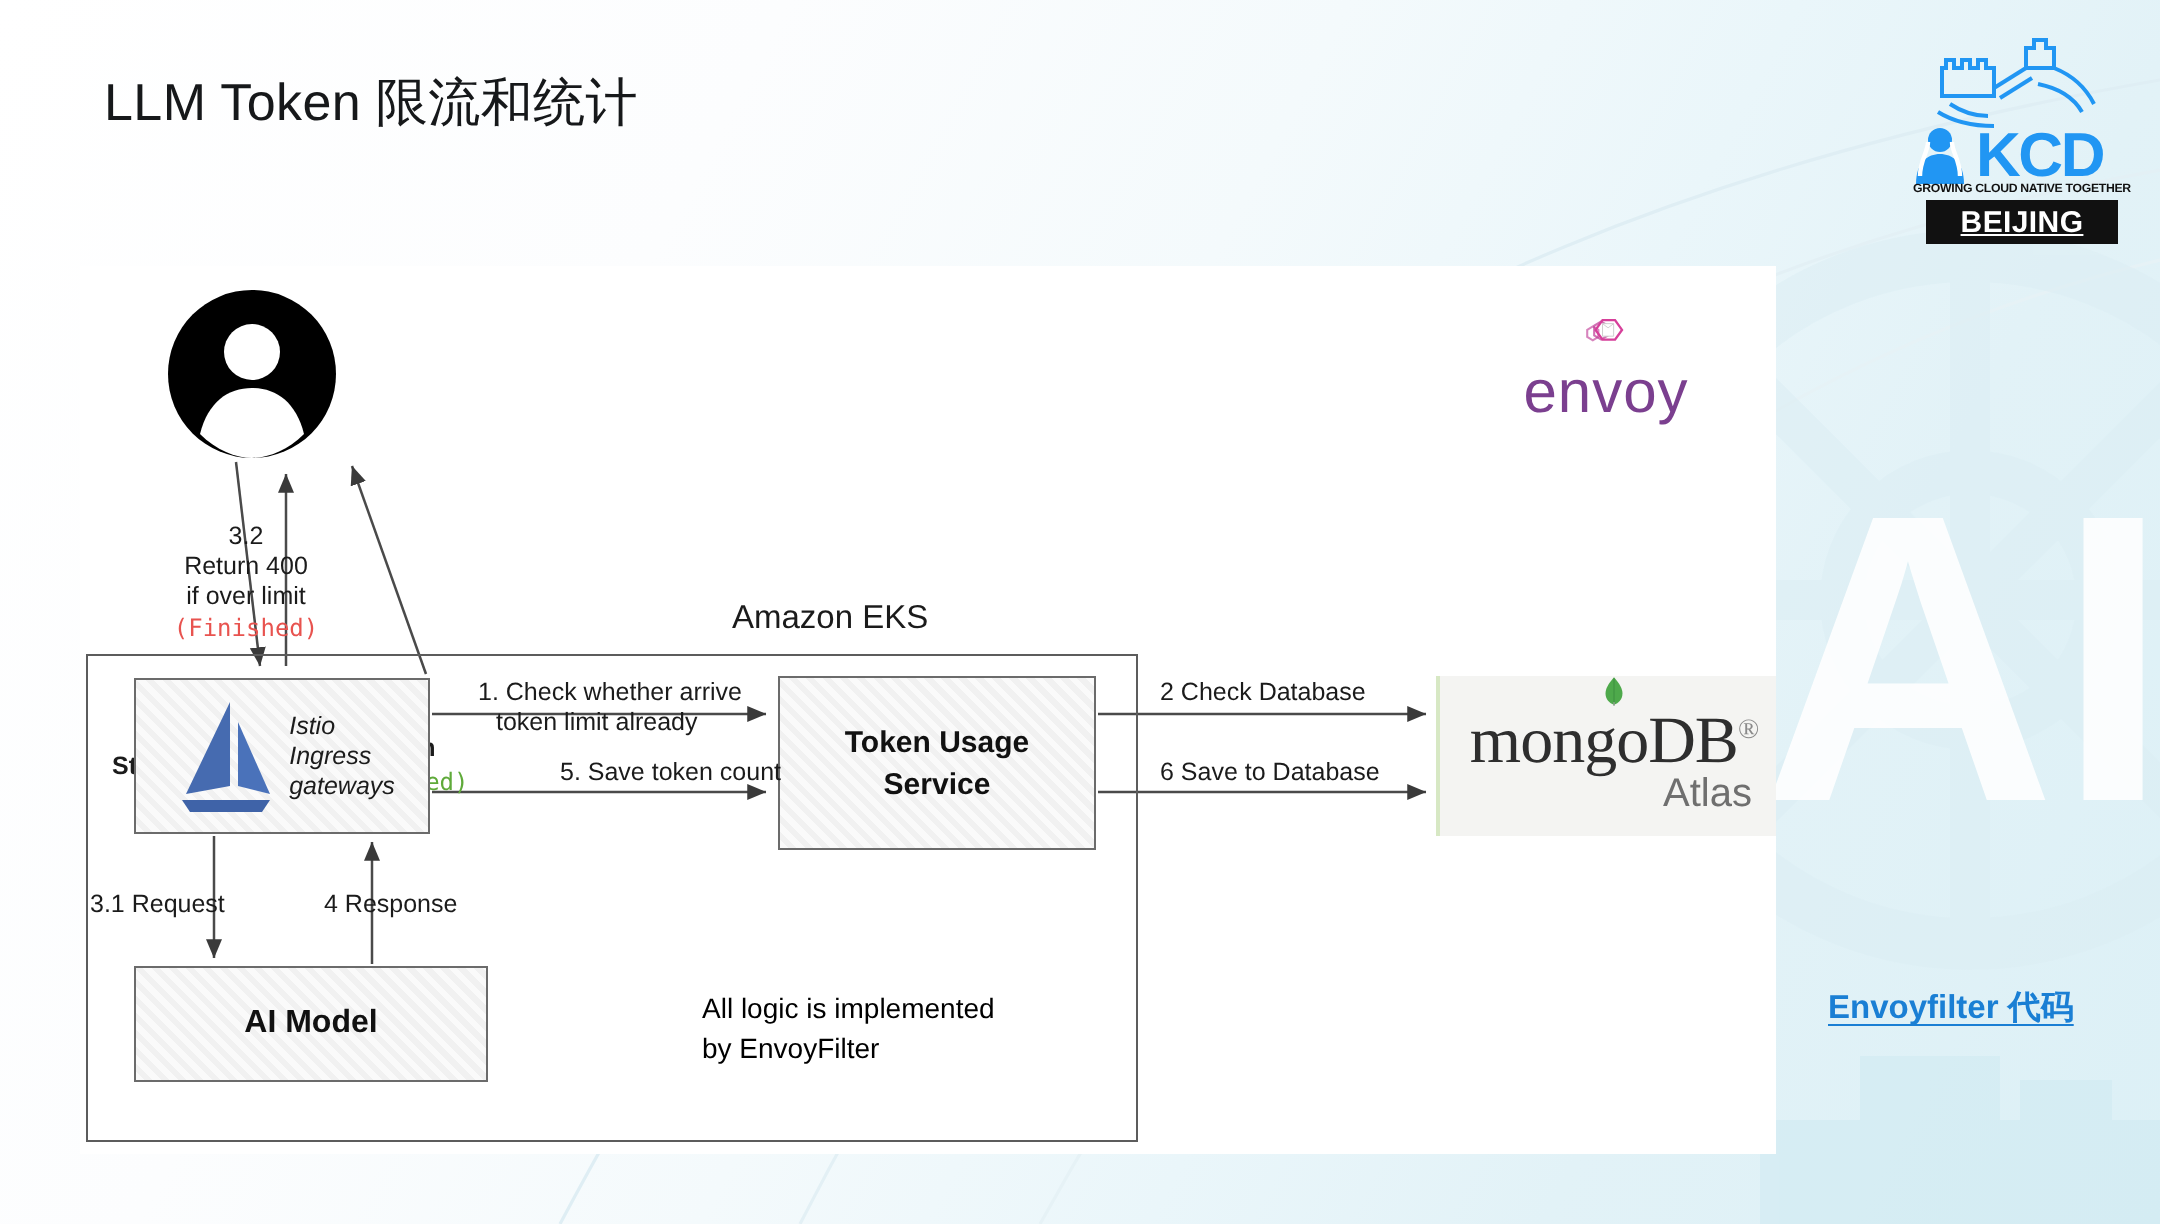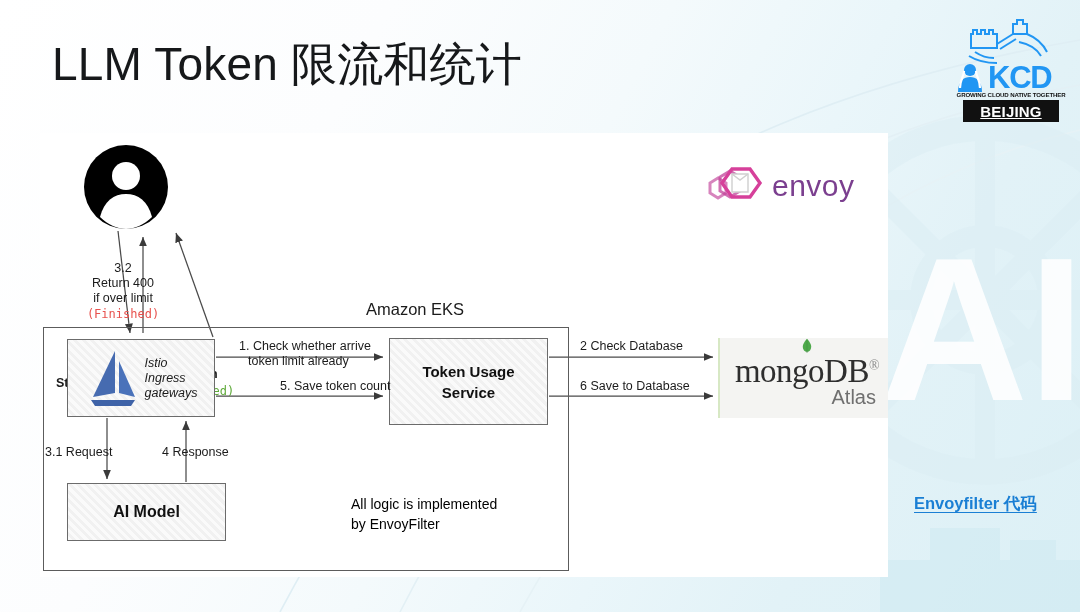--- a/index.html
+++ b/index.html
@@ -19,21 +19,21 @@
         #ffffff 0%, #fcfdfe 28%, #f4fafc 48%,
         #eaf6fa 64%, #e2f2f7 78%, #dcf0f6 100%);
     overflow: hidden;
   }
   .bg-svg { position: absolute; inset: 0; width: 1080px; height: 612px; }
 
   
   .title {
     position: absolute;
     left: 52px; top: 34px;
-    font-size: 46px;
+    font-size: 26px;
     font-weight: 400;
     color: #16181a;
     letter-spacing: .2px;
     white-space: nowrap;
   }
 
   
   .kcd-logo {
     position: absolute;
     left: 955px; top: 18px;
@@ -113,33 +113,33 @@
   .istio-inner { display: flex; align-items: center; gap: 4px; padding: 0 5px; }
   .istio-text {
     font-size: 12.5px; font-style: italic; color: #1b1b1b;
     line-height: 15px; text-align: left;
   }
   .tus-box { left: 349px; top: 205px; width: 159px; height: 87px; }
   .tus-text {
     font-size: 15px; font-weight: 700; color: #111;
     text-align: center; line-height: 21px;
   }
-  .ai-box { left: 27px; top: 350px; width: 159px; height: 58px; }
+  .ai-box { left: 27px; top: 350px; width: 177px; height: 58px; }
   .ai-text { font-size: 16px; font-weight: 700; color: #111; }
 
   .envoyfilter-note {
     position: absolute; left: 311px; top: 361px;
     font-size: 14px; color: #000000; line-height: 20px;
   }
 
   
   .envoy-logo {
     position: absolute; left: 668px; top: 25px;
     width: 190px; height: 56px;
-    display: flex; align-items: center; gap: 6px;
+    display: flex; align-items: center; gap: 6px; flex-direction: column;
   }
   .envoy-word {
     font-size: 30px; color: #7b3f8f; letter-spacing: .5px;
   }
 
   
   .mongo-box {
     position: absolute; left: 678px; top: 205px;
     width: 170px; height: 80px;
     background: #f4f4f2;

